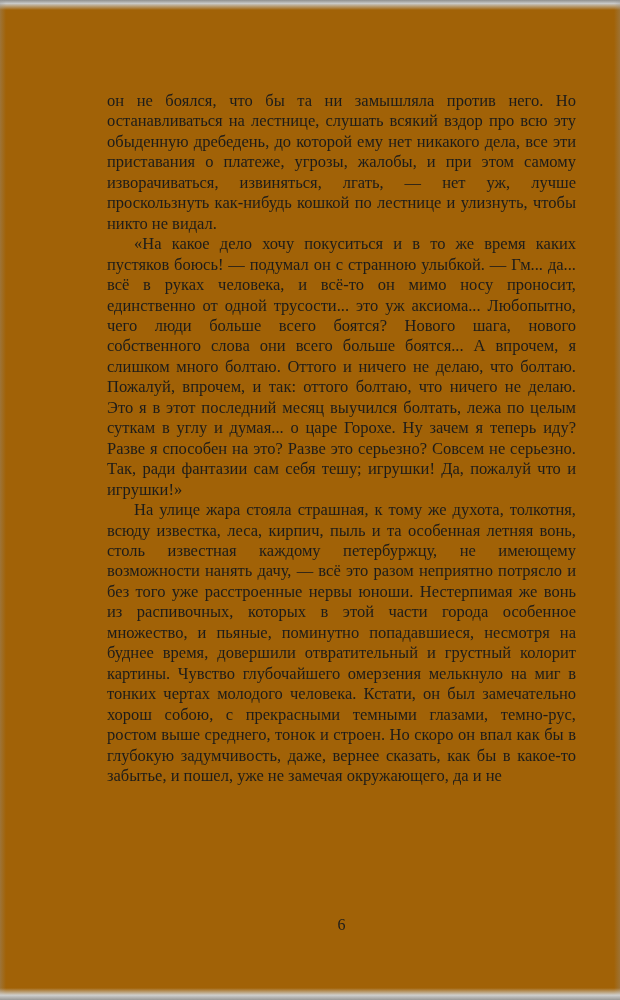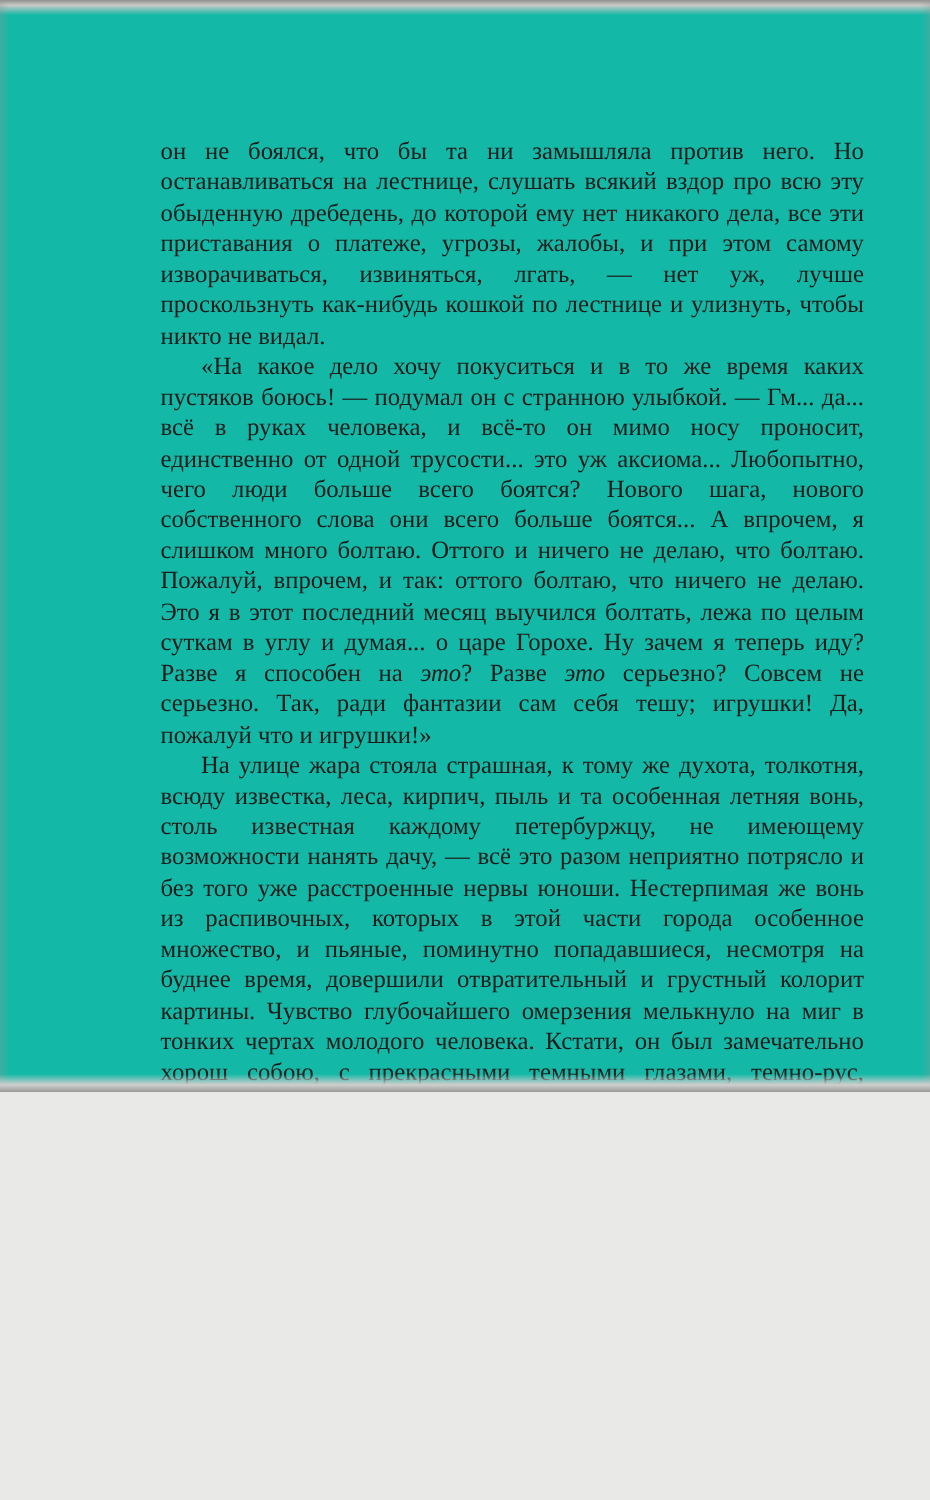--- a/index.html
+++ b/index.html
@@ -8,22 +8,22 @@
   }
   body {
     width: 620px;
     height: 1000px;
     background: #e9e9e7;
     font-family: "Liberation Serif", "DejaVu Serif", serif;
   }
   .page {
     position: relative;
     width: 620px;
-    height: 728px;
-    background: #14b8a6;
+    height: 1000px;
+    background: #a16207;
     overflow: hidden;
   }
   
   .edge-top {
     position: absolute;
     top: 0; left: 0; right: 0;
     height: 10px;
     background: linear-gradient(to bottom, #8f8f8d 0%, #c9c9c7 35%, rgba(251,251,249,0) 100%);
     pointer-events: none;
   }
@@ -62,21 +62,20 @@
   }
   .para {
     margin: 0;
     padding: 0;
     text-indent: 27px;
   }
   .para.no-indent {
     text-indent: 0;
   }
   .em {
-    font-style: italic;
   }
   .page-number {
     position: absolute;
     top: 916px;
     left: 107px;
     width: 469px;
     text-align: center;
     font-size: 16px;
     color: #1d1c1a;
   }

